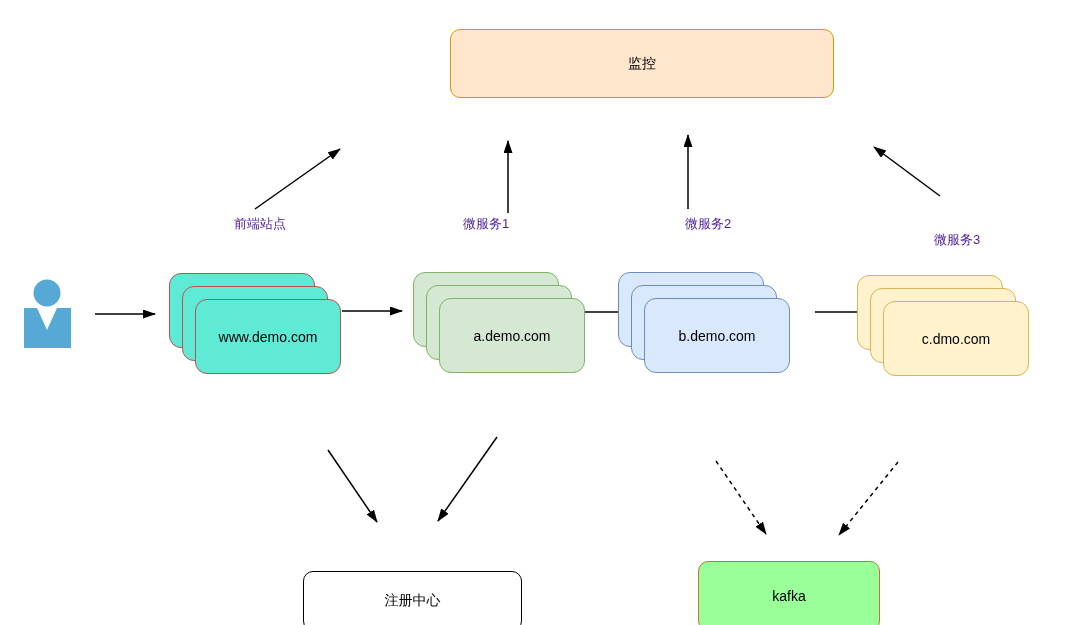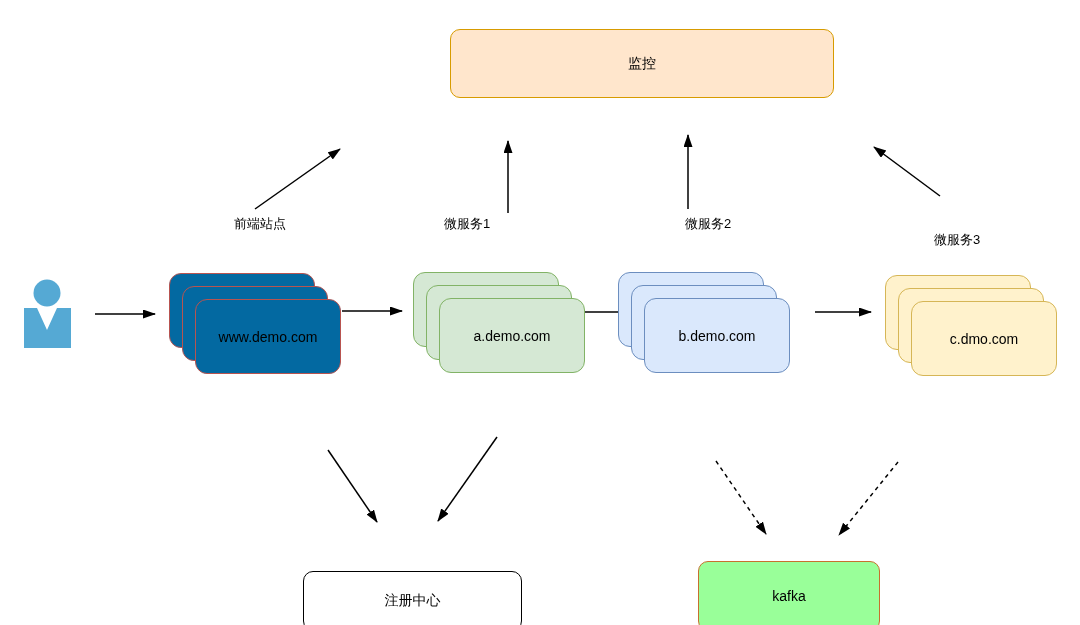--- a/index.html
+++ b/index.html
@@ -33,35 +33,35 @@
   .node-kafka      { left: 698px; top: 538px; width: 182px; height: 70px; background: #99FF99; border: 1.5px solid #C8702E; }
 
   .stack { position: absolute; width: 172px; height: 126px; }
   .card  { position: absolute; width: 146px; height: 75px; border-radius: 12px; border: 1.5px solid; }
   .card.c0 { left: 0;    top: 0; }
   .card.c1 { left: 13px; top: 13px; }
   .card.c2 { left: 26px; top: 26px; display: flex; align-items: center; justify-content: center; font-size: 14px; color: #000; }
   .stack-red    { left: 169px; top: 250px; }
   .stack-green  { left: 413px; top: 249px; }
   .stack-blue   { left: 618px; top: 249px; }
-  .stack-yellow { left: 885px; top: 252px; }
-  .stack-red .card    { background: #0369a1; border-color: #B85450; }
+  .stack-yellow { left: 857px; top: 252px; }
+  .stack-red .card    { background: #5eead4; border-color: #B85450; }
   .stack-green .card  { background: #D5E8D4; border-color: #82B366; }
   .stack-blue .card   { background: #DAE8FC; border-color: #6C8EBF; }
   .stack-yellow .card { background: #FFF2CC; border-color: #D6B656; }
 
   .edge-label {
     position: absolute;
     font-size: 13px;
-    color: #000000;
+    color: #4c1d95;
     white-space: nowrap;
     transform: translateX(-50%);
   }
   .lbl-frontend { left: 260px; top: 192px; }
-  .lbl-ms1      { left: 467px; top: 192px; }
+  .lbl-ms1      { left: 486px; top: 192px; }
   .lbl-ms2      { left: 708px; top: 192px; }
   .lbl-ms3      { left: 957px; top: 208px; }
 
   .user-icon-wrap { position: absolute; left: 24px; top: 252px; width: 47px; height: 74px; }
 </style>
 </head>
 <body>
 
 <div class="canvas">
 

